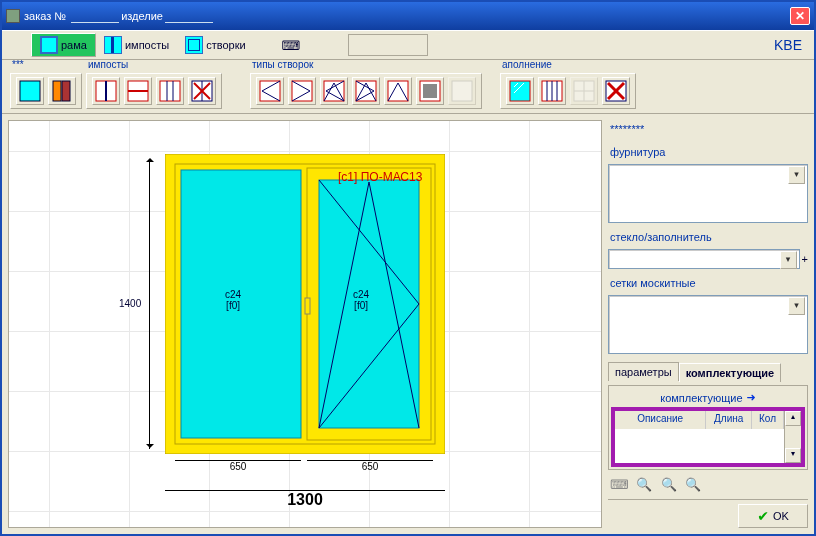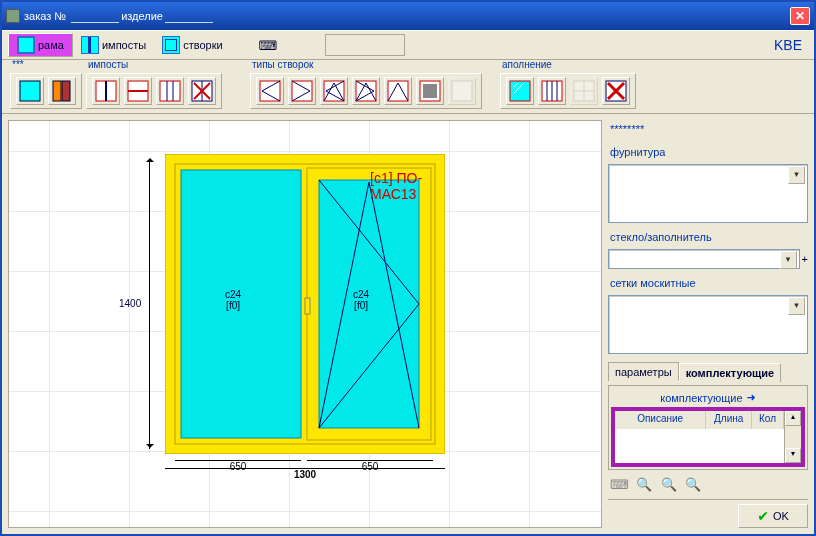--- a/index.html
+++ b/index.html
@@ -8,21 +8,21 @@
   .window { width: 816px; height: 536px; display: flex; flex-direction: column; border: 2px solid #1a4db5; }
 
   .titlebar { height: 28px; background: linear-gradient(#2a6ce0, #0f3ea0); display: flex; align-items: center; padding: 0 4px; color: #fff; font-size: 11px; }
   .titlebar .ti { width: 14px; height: 14px; background: #7f9f7f; border: 1px solid #555; margin-right: 4px; }
   .titlebar .title { flex: 1; }
   .titlebar .underline { border-bottom: 1px solid #cde; padding: 0 24px; margin: 0 2px; }
   .close-btn { width: 20px; height: 18px; background: #f55; border: 1px solid #fff; border-radius: 2px; display:flex; align-items:center; justify-content:center; color:#fff; font-weight:bold; font-size:12px; cursor:pointer; }
 
   .modebar { height: 30px; background: #ece9d8; border-top:1px solid #fff; border-bottom:1px solid #aca899; display:flex; align-items:center; padding:0 6px; }
   .mode-btn { display:flex; align-items:center; gap:3px; padding:2px 8px; font-size:11px; color:#003; cursor:pointer; }
-  .mode-btn.active { border:1px solid #aca899; border-top-color:#fff; border-left-color:#fff; background:#d946ef; }
+  .mode-btn.active { border:1px solid #aca899; border-top-color:#fff; border-left-color:#fff; background:#22c55e;margin-left:23px; }
   .mode-icon { width:18px; height:18px; border:1px solid #316ac5; }
   .mode-icon.frame { background:#0ff; border:2px solid #316ac5; }
   .mode-icon.impost { background:#0ff; display:flex; }
   .mode-icon.impost::before { content:''; width:3px; background:#0033aa; margin:auto; height:100%; }
   .mode-icon.sash { background:#0ff; position:relative; }
   .mode-icon.sash::before { content:''; position:absolute; inset:2px; border:1px solid #0033aa; }
   .brand { margin-left:auto; font-size:14px; color:#0033aa; padding-right:6px; }
 
   .toolbar { height: 54px; background:#ece9d8; border-bottom:1px solid #aca899; display:flex; align-items:flex-end; padding:0 8px 4px; gap:4px; }
   .tgroup { display:flex; flex-direction:column; }
@@ -271,26 +271,26 @@
 
           <rect x="140" y="144" width="5" height="16" fill="#ffe600" stroke="#886"></rect>
         </svg>
 
         <div style="position:absolute; left:60px; top:135px; font-size:10px; color:#003; text-align:center;">
           <span>c24</span><br><span>[f0]</span>
         </div>
         <div style="position:absolute; left:188px; top:135px; font-size:10px; color:#003; text-align:center;">
           <span>c24</span><br><span>[f0]</span>
         </div>
-        <div style="position:absolute; left:171px; top:16px; font-size:14px; color:#c00;padding-left:34px;">[c1] ПО-МАС13</div>
+        <div style="position:absolute; left:139px; top:16px; font-size:12px; color:#c00;padding-left:34px;">[c1] ПО-МАС13</div>
 
         
         <div style="position:absolute; left:10px; top:306px; width:126px; border-top:1px solid #000; text-align:center; font-size:10px;">650</div>
         <div style="position:absolute; left:142px; top:306px; width:126px; border-top:1px solid #000; text-align:center; font-size:10px;">650</div>
-        <div style="position:absolute; left:0; top:314px; width:280px; border-top:1px solid #000; text-align:center; font-size:10px; font-weight:bold;">1300</div>
+        <div style="position:absolute; left:0; top:336px; width:280px; border-top:1px solid #000; text-align:center; font-size:16px; font-weight:bold;">1300</div>
       </div>
     </div>
 
     <div class="side-panel">
       <div class="status-line" style="font-weight:normal">********</div>
 
       <div class="field-label">фурнитура</div>
       <div class="combo"></div>
 
       <div class="field-label">стекло/заполнитель</div>

